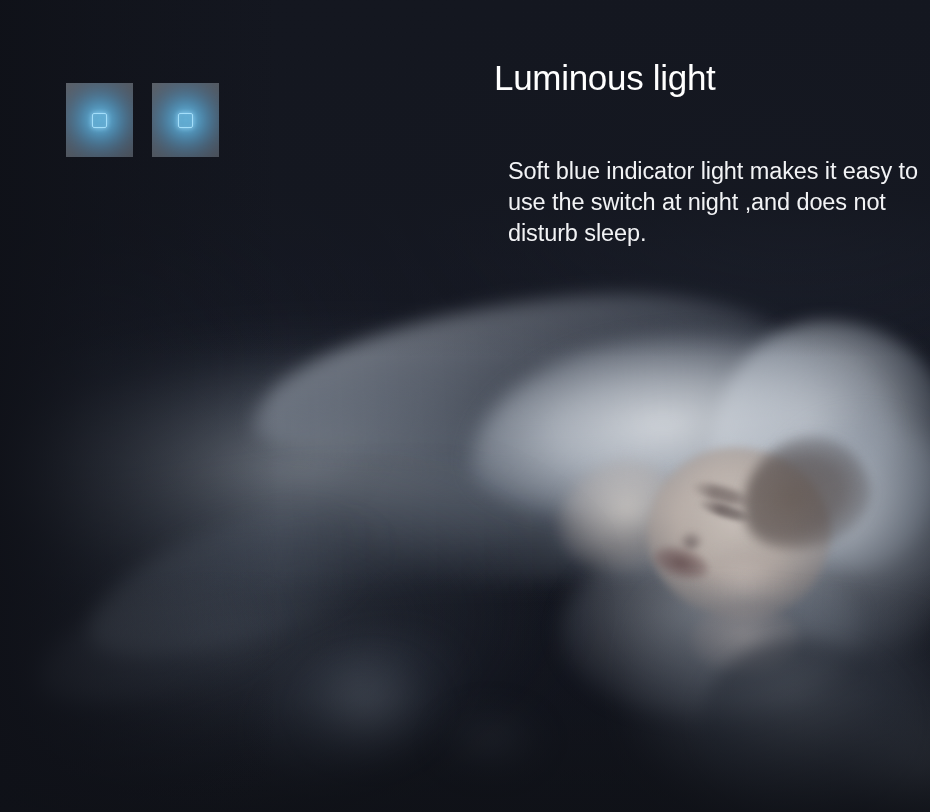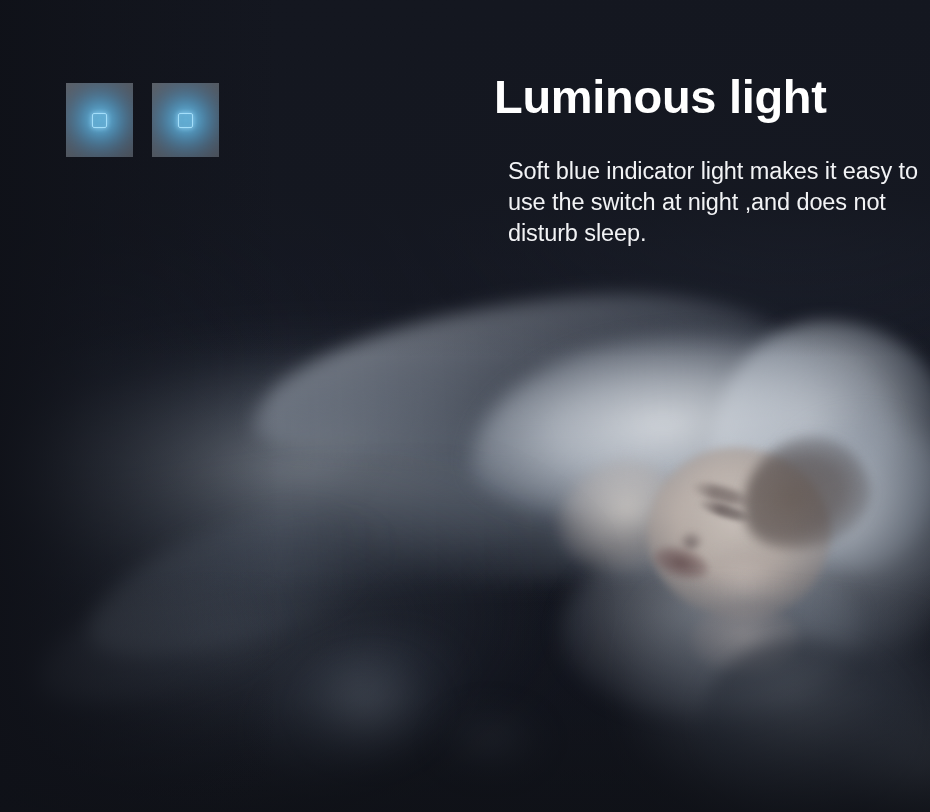--- a/index.html
+++ b/index.html
@@ -490,24 +490,24 @@
     border-radius: 2px;
     box-shadow:
       0 0 5px rgba(150,215,250,0.85),
       inset 0 0 4px rgba(140,210,248,0.45);
   }
 
   
   .headline {
     position: absolute;
     left: 494px;
-    top: 72px;
+    top: 59px;
     margin: 0;
-    font-size: 47px;
-    font-weight: bold;
+    font-size: 35px;
+    font-weight: normal;
     line-height: 1.08;
     color: #ffffff;
     letter-spacing: -0.3px;
     white-space: nowrap;
   }
   .body-copy {
     position: absolute;
     left: 508px;
     top: 156px;
     width: 424px;

